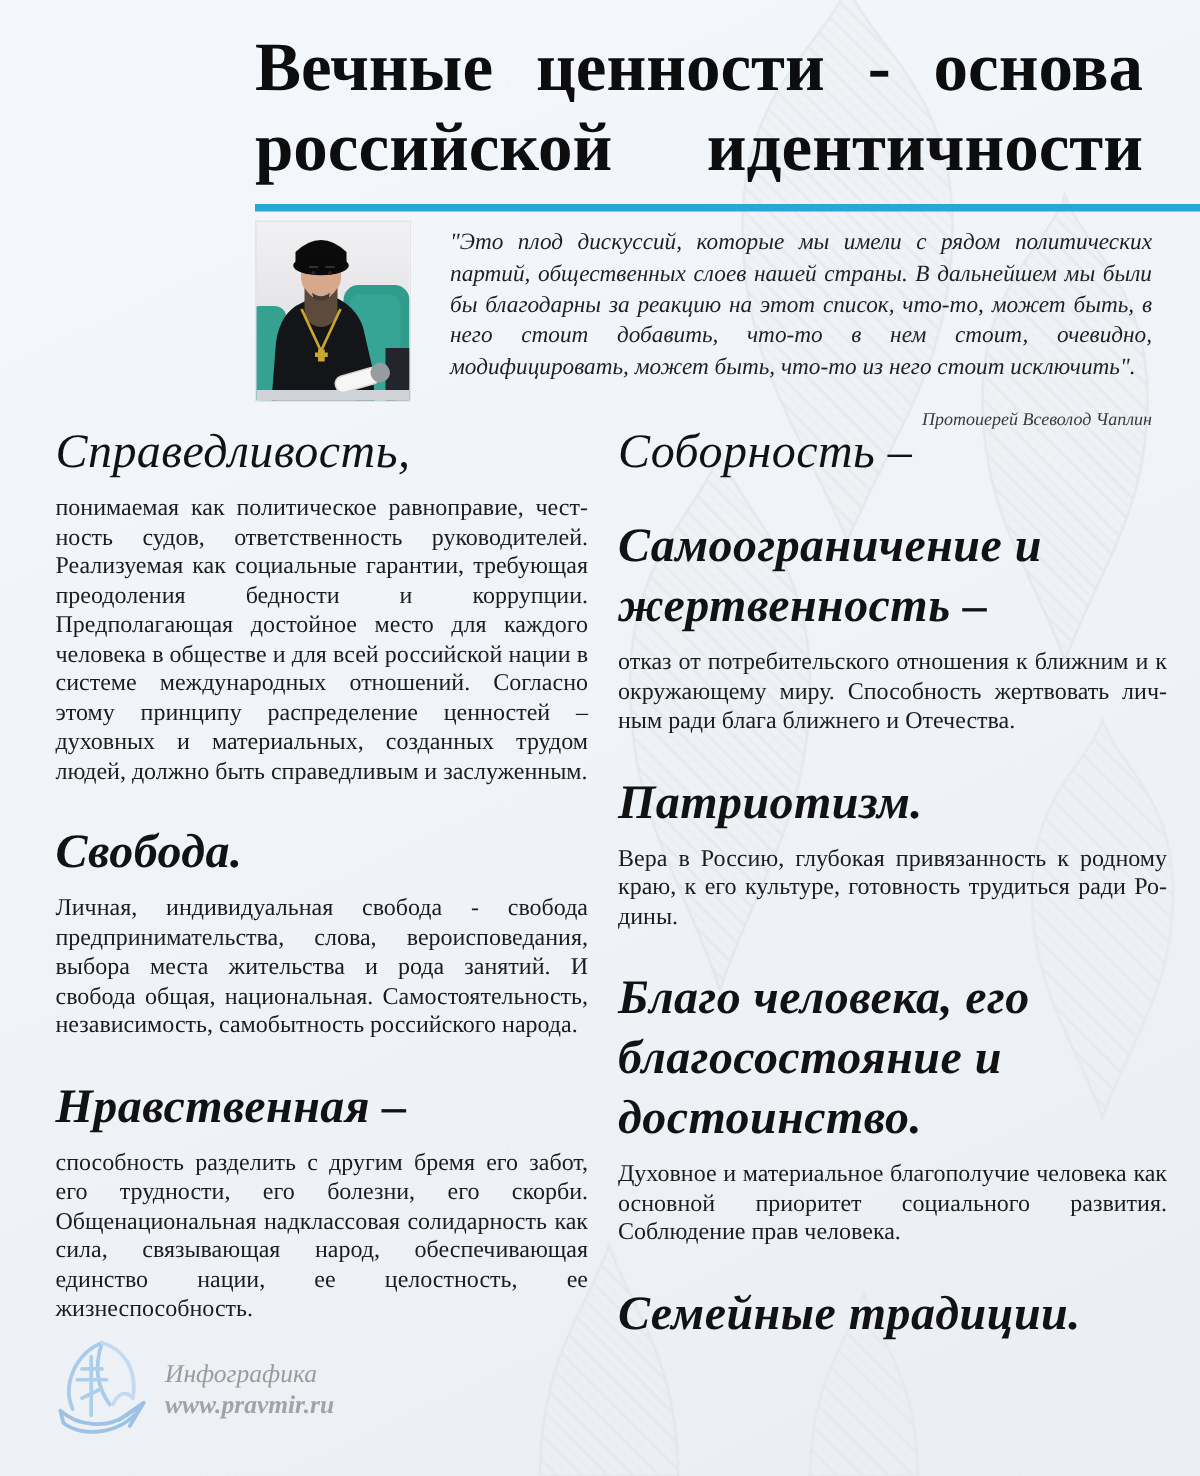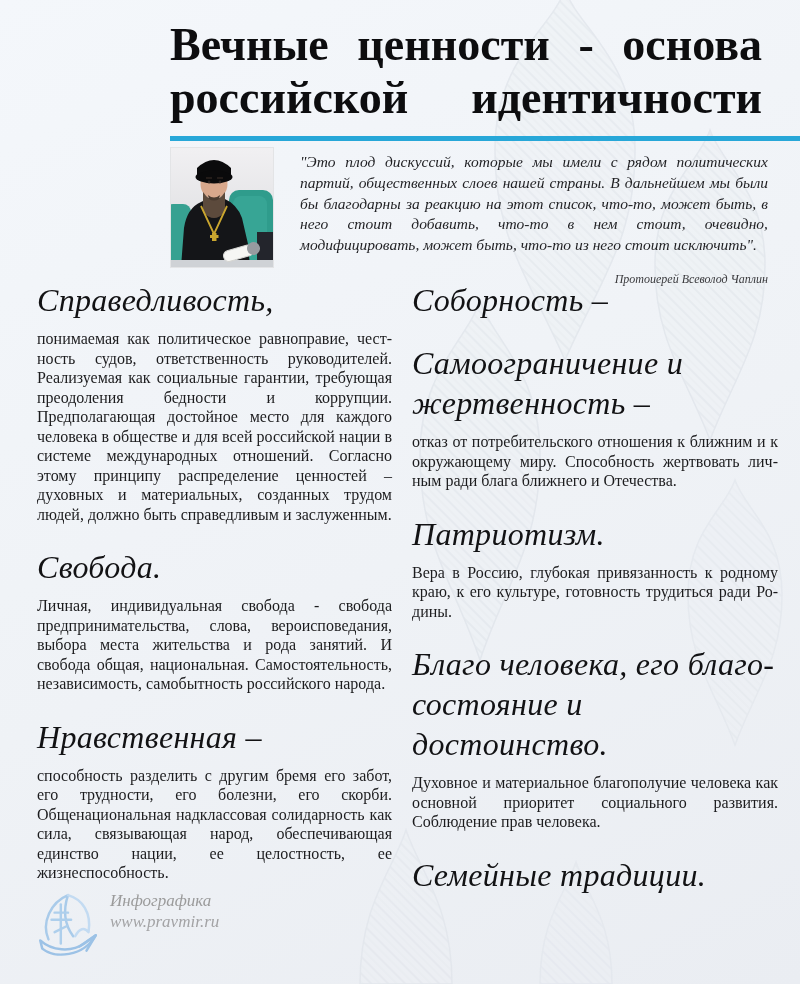--- a/index.html
+++ b/index.html
@@ -23,28 +23,28 @@
   }
   .attribution{margin-top:16px;text-align:right;font-style:italic;font-size:12px;color:#3a3a3d;}
   .col{position:absolute;top:280px;}
   .col-left{left:37px;width:355px;}
   .col-right{left:412px;width:366px;}
   .sec h2{
     margin:0 0 9px 0;font-weight:400;font-style:italic;
     font-size:32px;line-height:40px;color:#121214;letter-spacing:.3px;
     hyphens:manual;
   }
-  .sec + .sec h2{margin-top:23px;}
+  .sec + .sec h2{margin-top:23px;font-weight:bold;}
   .sec p{
     margin:0;font-size:16px;line-height:19.5px;text-align:justify;
     color:#1c1c1e;hyphens:manual;
   }
-  .footer-logo{position:absolute;left:34px;top:890px;display:flex;align-items:flex-start;}
+  .footer-logo{position:absolute;left:34px;top:890px;display:flex;align-items:center;}
   .logo-text{margin-left:8px;font-style:italic;color:#9b9b9b;font-size:17px;line-height:21px;}
-  .logo-text .url{color:#a3a3a5;}
+  .logo-text .url{color:#a3a3a5;font-weight:bold;}
 </style>
 </head>
 <body>
 
 <div class="page">
 
   <svg class="bg-art" width="800" height="984" viewBox="0 0 800 984">
     <defs>
       <pattern id="weave" width="12" height="12" patternUnits="userSpaceOnUse" patternTransform="rotate(45)">
         <rect width="12" height="12" fill="#edf0f4"></rect>

